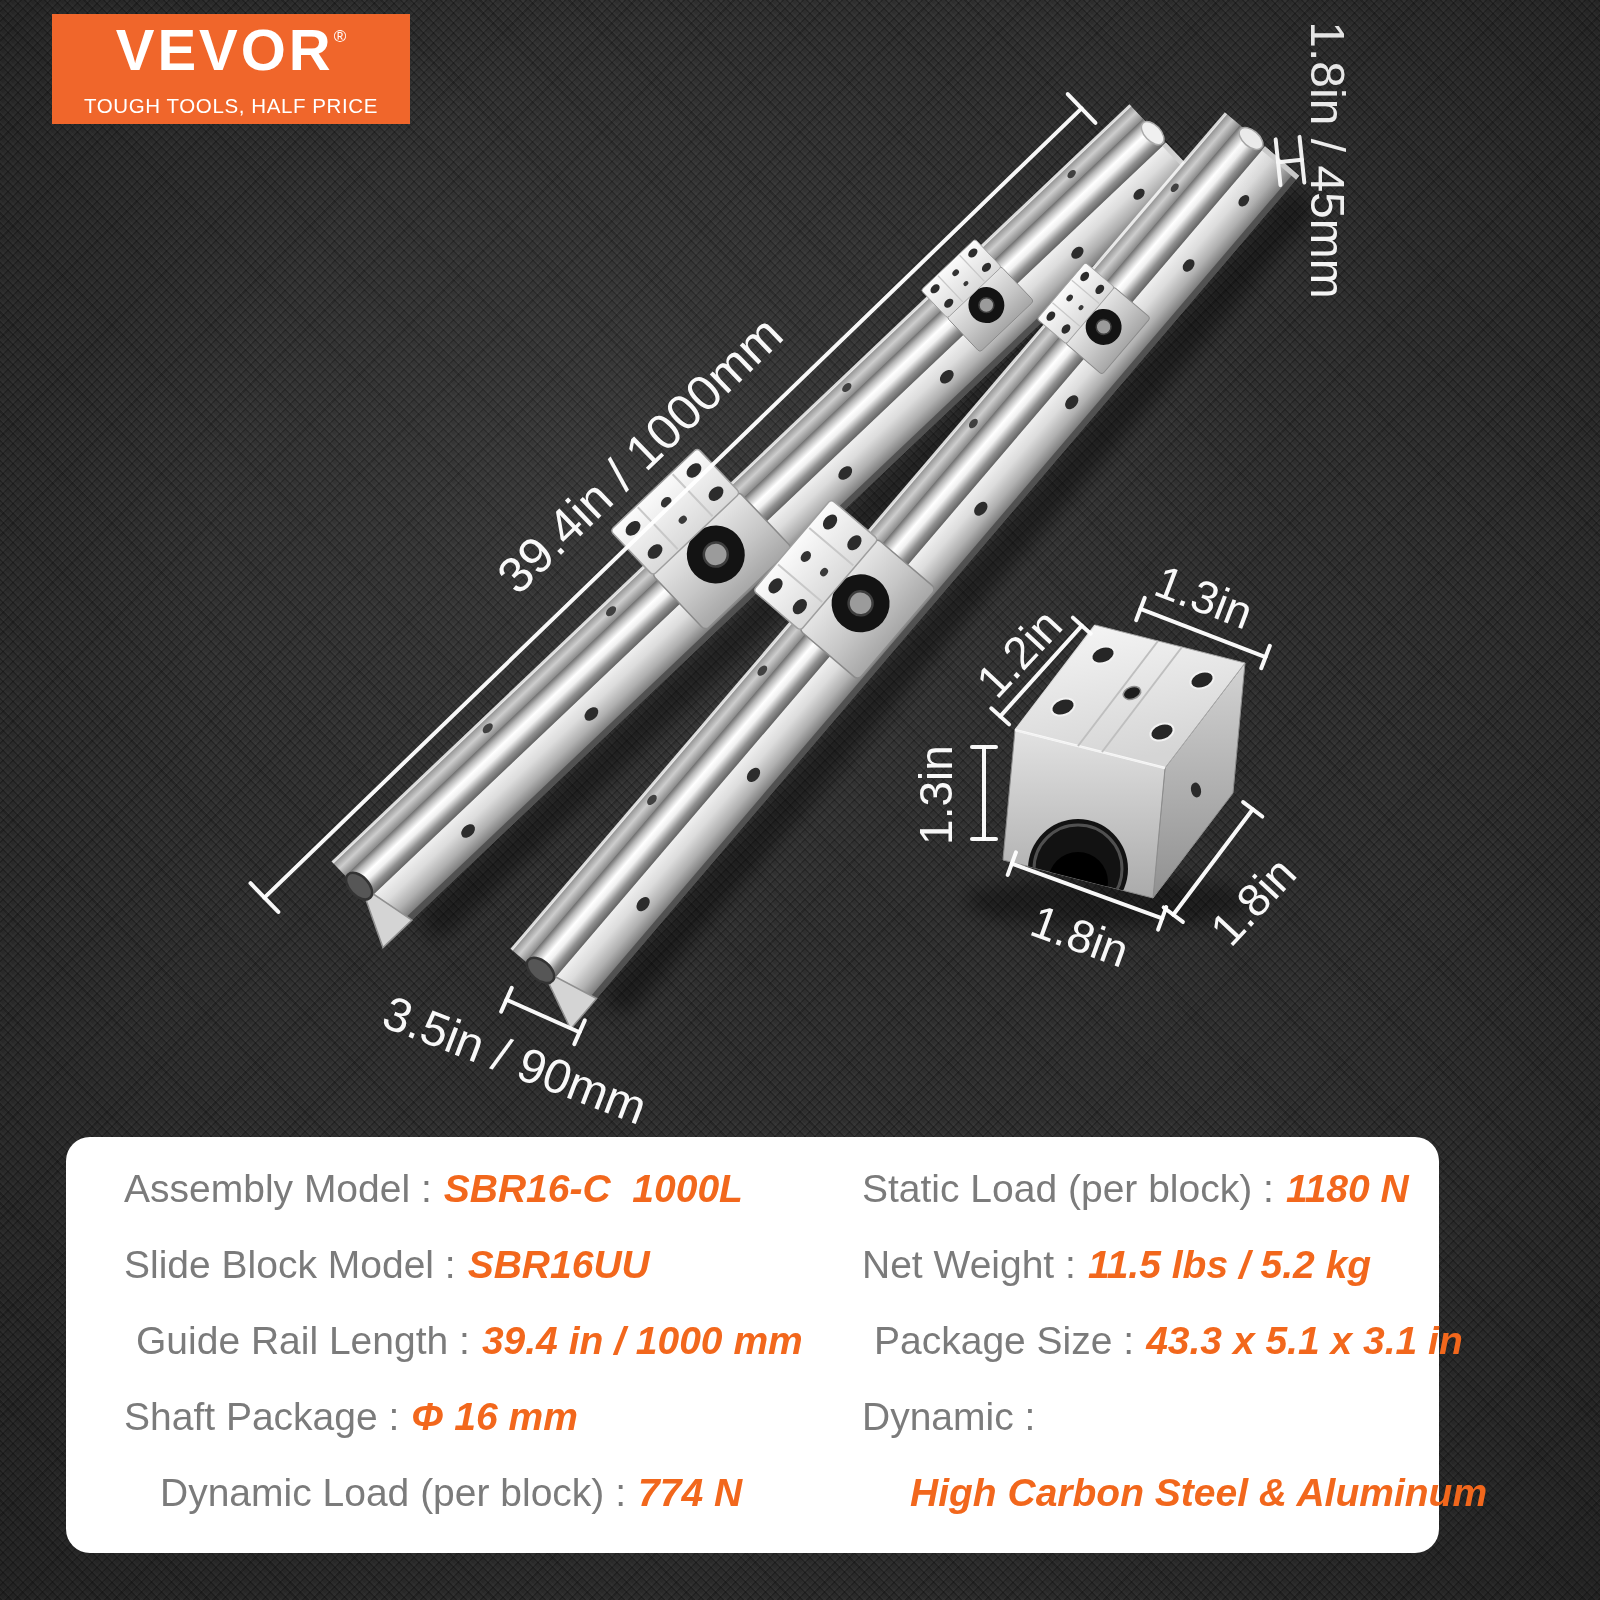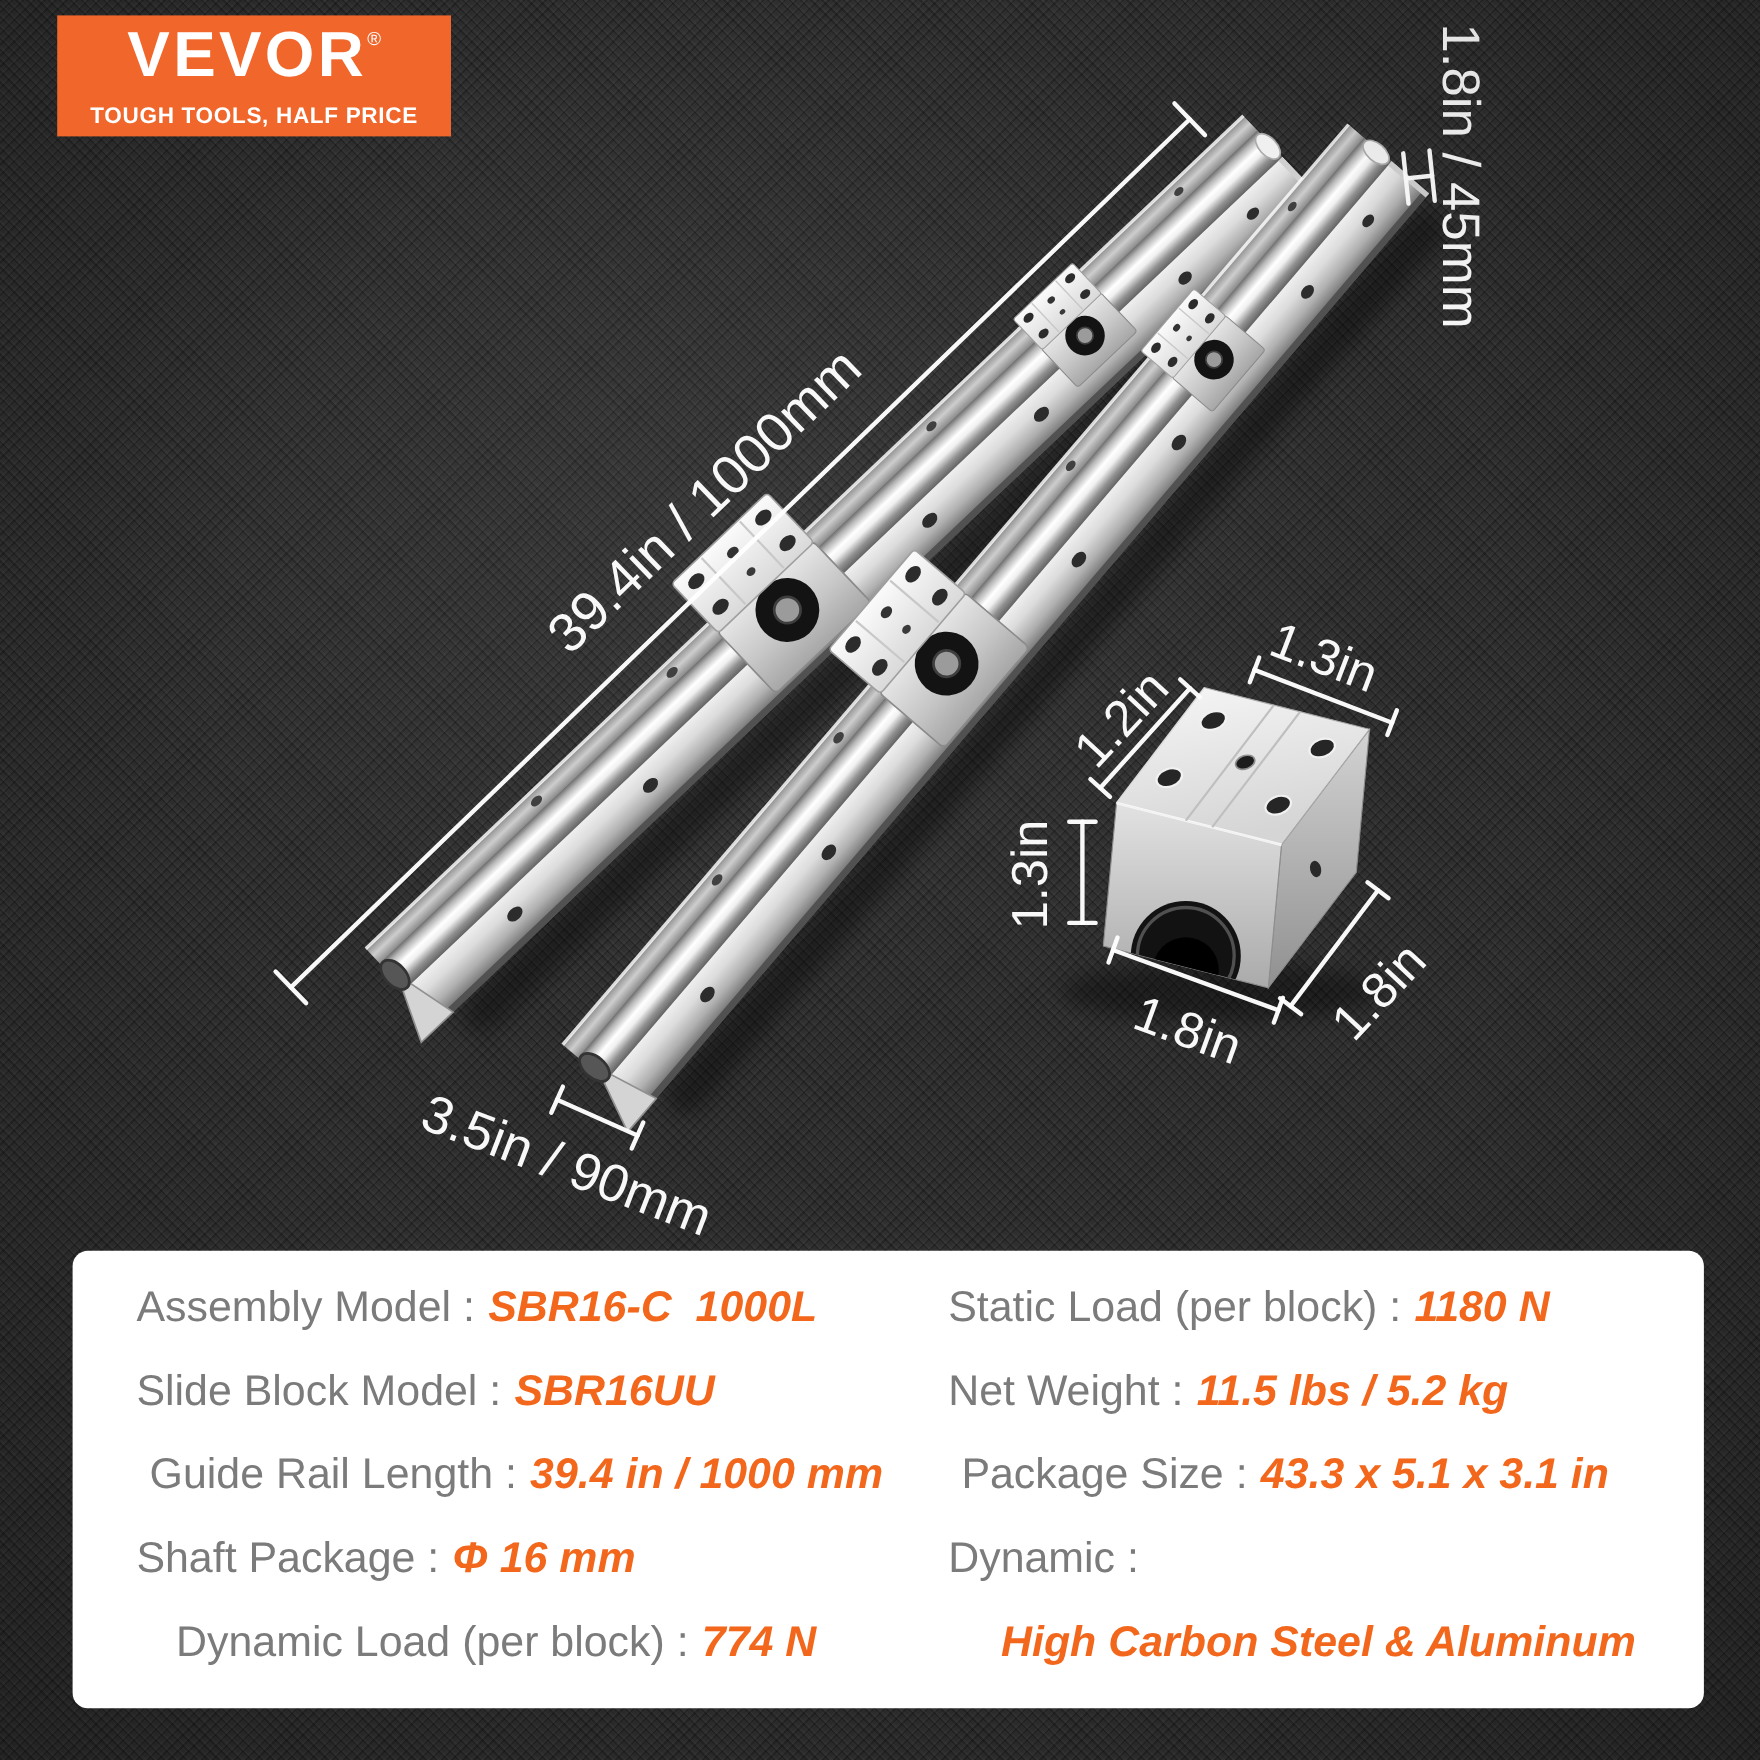--- a/index.html
+++ b/index.html
@@ -24,26 +24,26 @@
   .scene-svg{position:absolute;left:0;top:0;z-index:1;}
 
   
   .logo{
     position:absolute;left:52px;top:14px;width:358px;height:110px;
     background:#f0662b;color:#ffffff;z-index:3;
     display:flex;flex-direction:column;align-items:center;justify-content:center;
   }
   .logo-word{font-size:58px;font-weight:700;letter-spacing:3px;line-height:1;white-space:nowrap;}
   .logo-reg{font-size:17px;font-weight:400;vertical-align:28px;letter-spacing:0;}
-  .logo-tagline{font-size:20.5px;font-weight:700;letter-spacing:.6px;margin-top:15px;white-space:nowrap;}
+  .logo-tagline{font-size:20.5px;font-weight:400;letter-spacing:.6px;margin-top:15px;white-space:nowrap;}
 
   
   .spec-panel{
-    position:absolute;left:66px;top:1137px;width:1483px;height:416px;
-    background:#ffffff;border-radius:14px;z-index:3;
+    position:absolute;left:66px;top:1137px;width:1373px;height:416px;
+    background:#ffffff;border-radius:24px;z-index:3;
   }
   .spec-row{position:absolute;white-space:nowrap;font-size:39px;line-height:46px;}
   .col-l{left:58px;}
   .col-r{left:796px;}
   .r1{top:29px;} .r2{top:105px;} .r3{top:181px;margin-left:12px;} .r4{top:257px;} .r5{top:333px;margin-left:36px;}
   .spec-label{color:#7b7b7b;}
   .spec-value{color:#f2671c;font-weight:700;font-style:italic;margin-left:12px;}
   .spec-value:empty{margin-left:0;}
 
   

